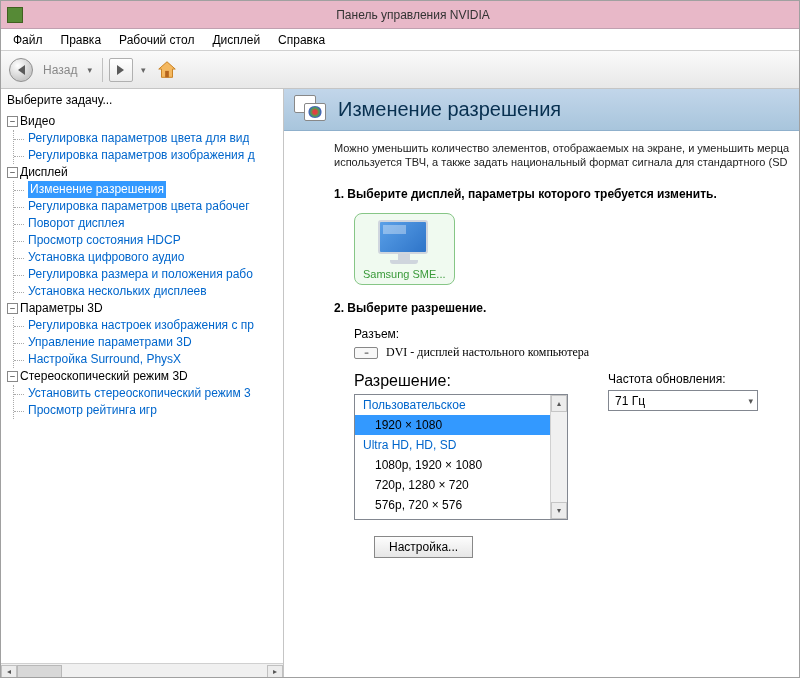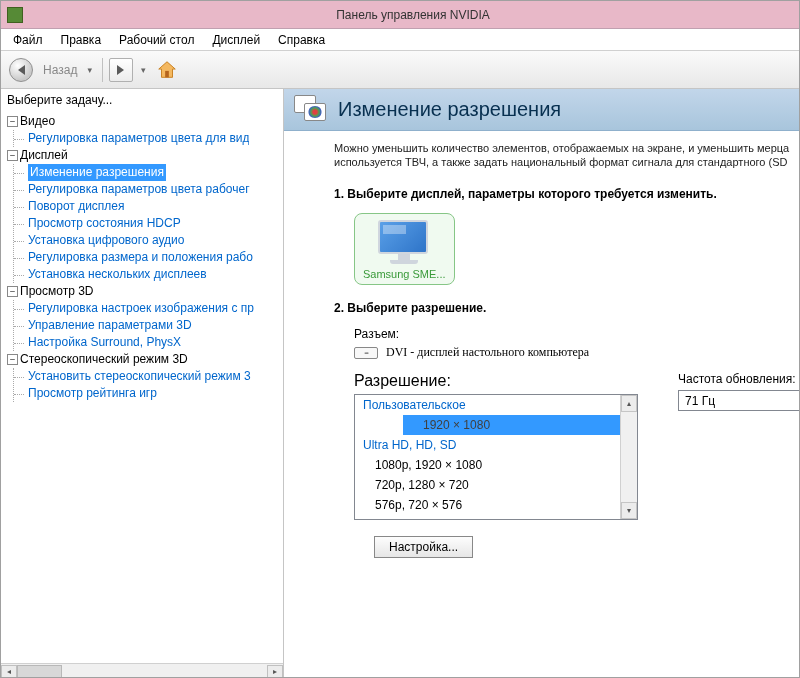--- a/index.html
+++ b/index.html
@@ -52,28 +52,28 @@
 .monitor-img .screen { width: 50px; height: 34px; border: 2px solid #d0d6de; background: linear-gradient(135deg,#5aa0e8,#2e74c8); border-radius: 3px; position: relative; }
 .monitor-img .screen::after { content: ""; position: absolute; top: 3px; left: 3px; right: 20px; bottom: 18px; background: rgba(255,255,255,0.35); }
 .monitor-img .stand { width: 12px; height: 6px; background: #cfd5dd; margin: 0 auto; }
 .monitor-img .base { width: 28px; height: 4px; background: #cfd5dd; margin: 0 auto; border-radius: 0 0 3px 3px; }
 .disp-name { color: #3a9a3a; font-size: 11px; margin-top: 2px; }
 .conn-row { display: flex; align-items: center; gap: 8px; padding-left: 20px; margin: 4px 0 12px; font-size: 12px; font-family: Liberation Serif, serif; }
 .dvi-icon { width: 24px; height: 12px; border: 1px solid #888; border-radius: 2px; background: #f8f8f8; display:flex; align-items:center; justify-content:center; font-size:6px; letter-spacing:-1px; color:#888; }
 .field-label { font-size: 16px; padding-left: 20px; margin-bottom: 4px; }
 .res-row { display: flex; align-items: flex-start; gap: 40px; padding-left: 20px; }
 .res-list-wrap { position: relative; }
-.res-list { width: 284px; height: 126px; border: 1px solid #828790; overflow: hidden; background: #fff; font-size: 12px; position: relative; }
+.res-list { width: 214px; height: 126px; border: 1px solid #828790; overflow: hidden; background: #fff; font-size: 12px; position: relative; }
 .res-scroll { position:absolute; right:0; top:0; bottom:0; width:17px; background:#f0f0f0; border-left:1px solid #d0d0d0; display:flex; flex-direction:column; }
 .res-scroll-btn { height:17px; background:#ececec; border:1px solid #c5c5c5; display:flex; align-items:center; justify-content:center; font-size:8px; color:#555; }
 .res-scroll-track { flex:1; }
 .res-inner { padding-right: 17px; }
 .res-group { color: #0066cc; padding: 3px 8px; }
 .res-item { padding: 3px 8px 3px 20px; }
-.res-item.sel { background: #3399ff; color: #404040; margin-left: 48px; }
+.res-item.sel { background: #3399ff; color: #000000; }
 .refresh-col { }
 .refresh-select { width: 150px; height: 21px; border: 1px solid #828790; background: #fff; display: flex; align-items: center; justify-content: space-between; padding: 0 4px 0 6px; font-size: 12px; margin-top: 0; }
 .refresh-chevron { font-size: 9px; color: #555; }
 .settings-btn { margin: 16px 8px 0 20px; padding: 3px 14px; border: 1px solid #888; background: linear-gradient(#fdfdfd,#e6e6e6); font-size: 12px; font-family: inherit; }
 .small-label { font-size: 12px; padding-left: 20px; }
 .refresh-label { font-size: 12px; margin-bottom: 4px; }
 </style>
 </head>
 <body>
 
@@ -116,20 +116,23 @@
     <div class="sidebar-header">Выберите задачу...</div>
     <div class="tree" id="tree">
         <div class="tree-cat">
           <span class="tree-toggle">−</span>
           <span class="tree-cat-label">Видео</span>
         </div>
         <div class="tree-children">
           <div class="tree-leaf">
             <span class="tree-link">Регулировка параметров цвета для вид</span>
           </div>
+          <div class="tree-leaf">
+            <span class="tree-link">Регулировка параметров изображения д</span>
+          </div>
         </div>
         <div class="tree-cat">
           <span class="tree-toggle">−</span>
           <span class="tree-cat-label">Дисплей</span>
         </div>
         <div class="tree-children">
           <div class="tree-leaf">
             <span class="tree-link sel">Изменение разрешения</span>
           </div>
           <div class="tree-leaf">
@@ -146,21 +149,21 @@
           </div>
           <div class="tree-leaf">
             <span class="tree-link">Регулировка размера и положения рабо</span>
           </div>
           <div class="tree-leaf">
             <span class="tree-link">Установка нескольких дисплеев</span>
           </div>
         </div>
         <div class="tree-cat">
           <span class="tree-toggle">−</span>
-          <span class="tree-cat-label">Просмотр 3D</span>
+          <span class="tree-cat-label">Параметры 3D</span>
         </div>
         <div class="tree-children">
           <div class="tree-leaf">
             <span class="tree-link">Регулировка настроек изображения с пр</span>
           </div>
           <div class="tree-leaf">
             <span class="tree-link">Управление параметрами 3D</span>
           </div>
           <div class="tree-leaf">
             <span class="tree-link">Настройка Surround, PhysX</span>

